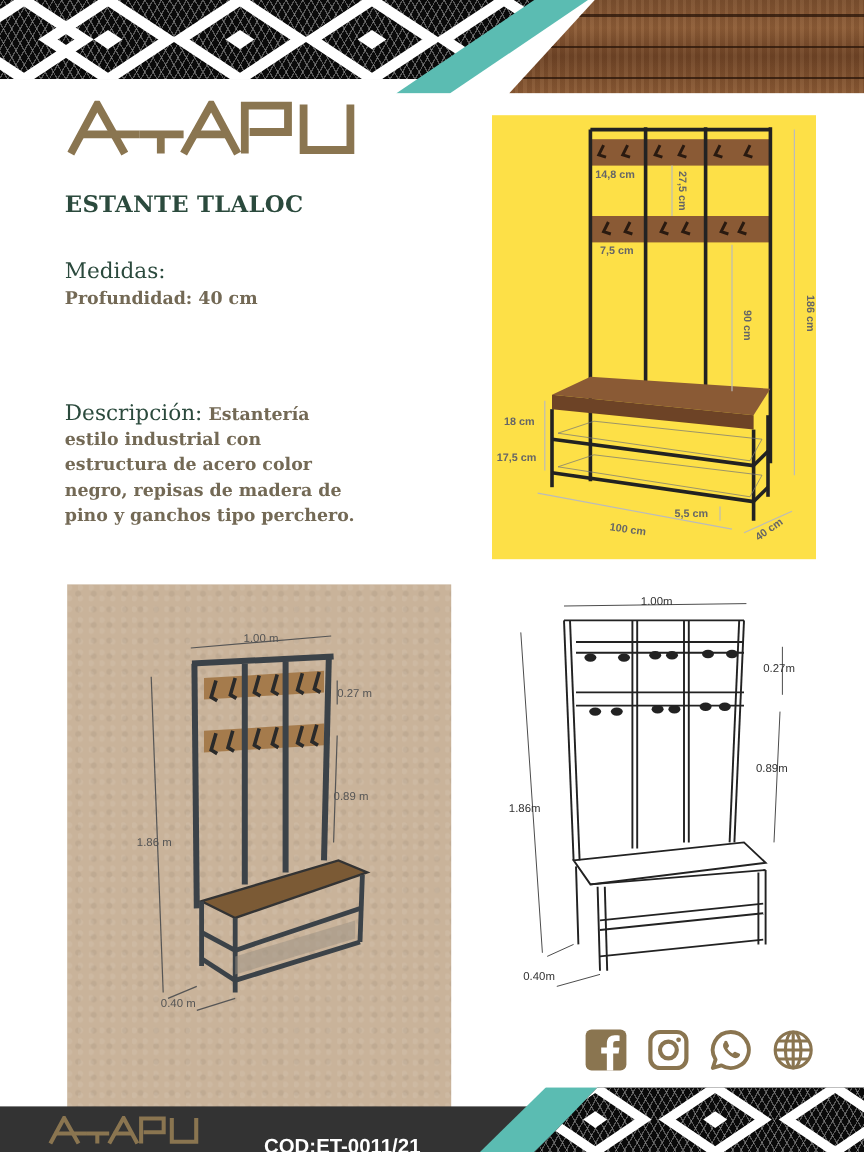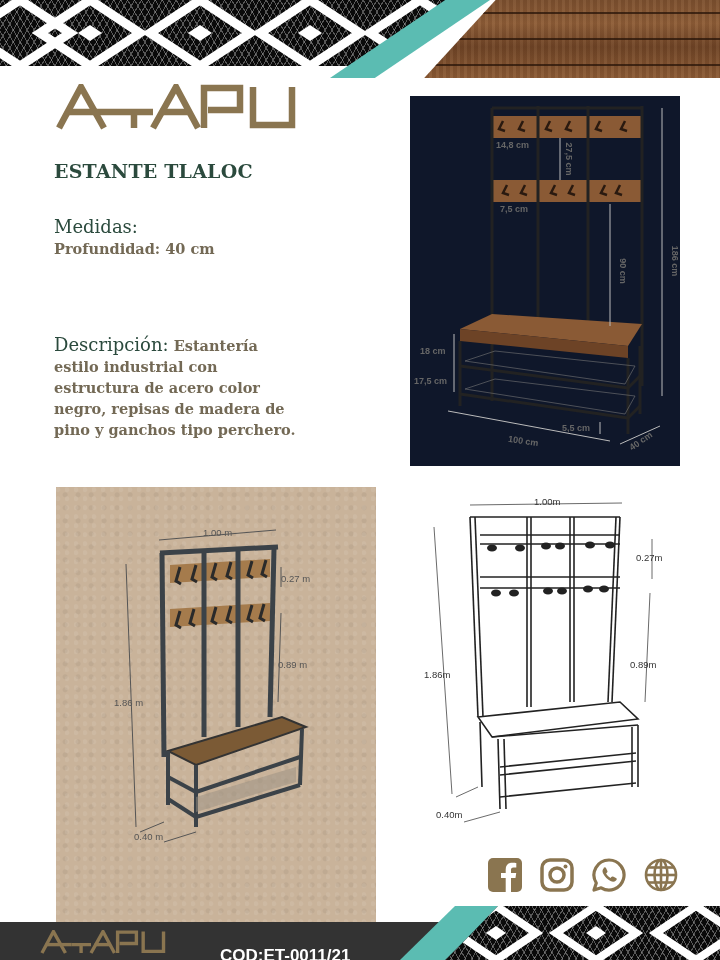--- a/index.html
+++ b/index.html
@@ -33,21 +33,21 @@
   .title { position: absolute; left: 54px; top: 160px; font-size: 19px; font-weight: bold; color: #2b4a3d; letter-spacing: .2px; }
   .section { position: absolute; left: 54px; width: 240px; }
   .medidas { top: 216px; }
   .h2 { font-size: 18px; font-weight: normal; color: #2b4a3d; line-height: 22px; }
   .spec { font-size: 14.5px; font-weight: bold; color: #736955; line-height: 21px; }
   .descripcion { top: 334px; width: 250px; font-size: 14.5px; font-weight: bold; color: #736955; line-height: 21px; }
   .descripcion .h2 { display: inline; }
 
   
   .img { position: absolute; overflow: hidden; }
-  .photo-dims { left: 410px; top: 96px; width: 270px; height: 370px; background: #0f172a; text-decoration: underline; }
+  .photo-dims { left: 410px; top: 96px; width: 270px; height: 370px; background: #fde047; text-decoration: underline; }
   .sketch-3d { left: 56px; top: 487px; width: 320px; height: 492px;
     background:
       radial-gradient(circle at 20% 30%, rgba(255,255,255,.08) 0 2px, transparent 3px),
       radial-gradient(circle at 70% 60%, rgba(0,0,0,.05) 0 2px, transparent 3px),
       #c9b39a; background-size: 9px 9px, 13px 13px, auto; }
   .line-drawing { left: 420px; top: 487px; width: 270px; height: 345px; background: #fff; }
   .dim-label { position: absolute; font-family: "Liberation Sans", sans-serif; font-size: 9.5px; color: #555; white-space: nowrap; }
   .dim-bold { font-weight: bold; color: #666; font-size: 9px; }
 
   
@@ -281,21 +281,21 @@
       <line x1="50" y1="18" x2="202" y2="16"></line>
       <line x1="14" y1="40" x2="32" y2="307"></line>
       <line x1="232" y1="52" x2="232" y2="92"></line>
       <line x1="230" y1="106" x2="225" y2="215"></line>
       <line x1="36" y1="310" x2="58" y2="300"></line>
       <line x1="44" y1="335" x2="80" y2="325"></line>
     </g>
   </svg>
   <span class="dim-label" style="left:114px;top:9px;color:#333;">1.00m</span>
   <span class="dim-label" style="left:216px;top:65px;color:#333;">0.27m</span>
-  <span class="dim-label" style="left:210px;top:172px;color:#333;text-align:center;">0.89m</span>
+  <span class="dim-label" style="left:210px;top:148px;color:#333;text-align:center;">0.89m</span>
   <span class="dim-label" style="left:4px;top:182px;color:#333;">1.86m</span>
   <span class="dim-label" style="left:16px;top:322px;color:#333;">0.40m</span>
 </div>
 
 <div class="social">
   <svg class="icon" viewBox="0 0 36 36">
     <rect x="1" y="1" width="34" height="34" rx="5" fill="#8a7550"></rect>
     <path d="M24 35 V21 h4.5 l.7-5 H24 v-3.2 c0-1.4.5-2.4 2.5-2.4 h2.8 V6 c-.5-.1-2.1-.2-4-.2 -4 0-6.6 2.4-6.6 6.8 V16 H14 v5 h4.7 v14 z" fill="#fff"></path>
   </svg>
   <svg class="icon" viewBox="0 0 36 36">

